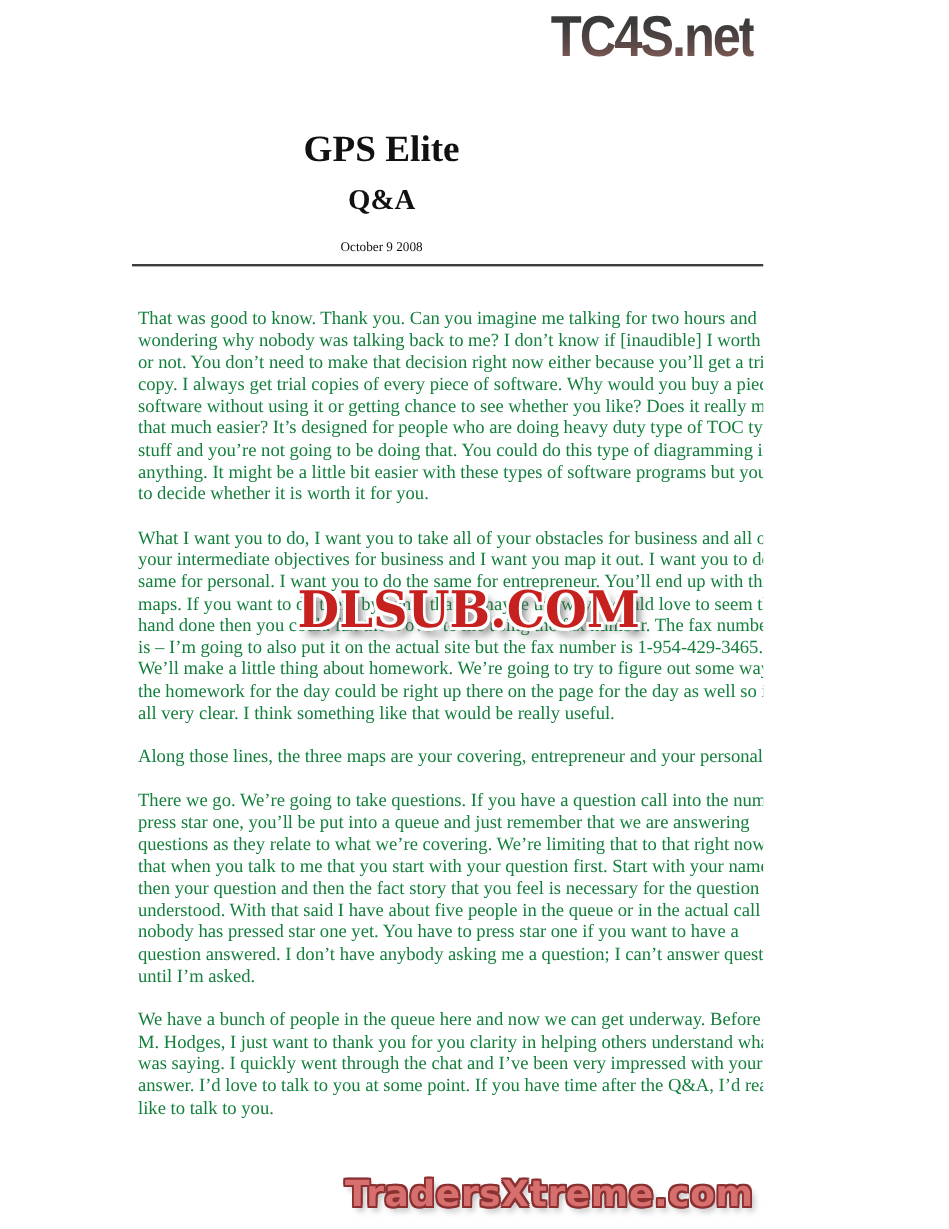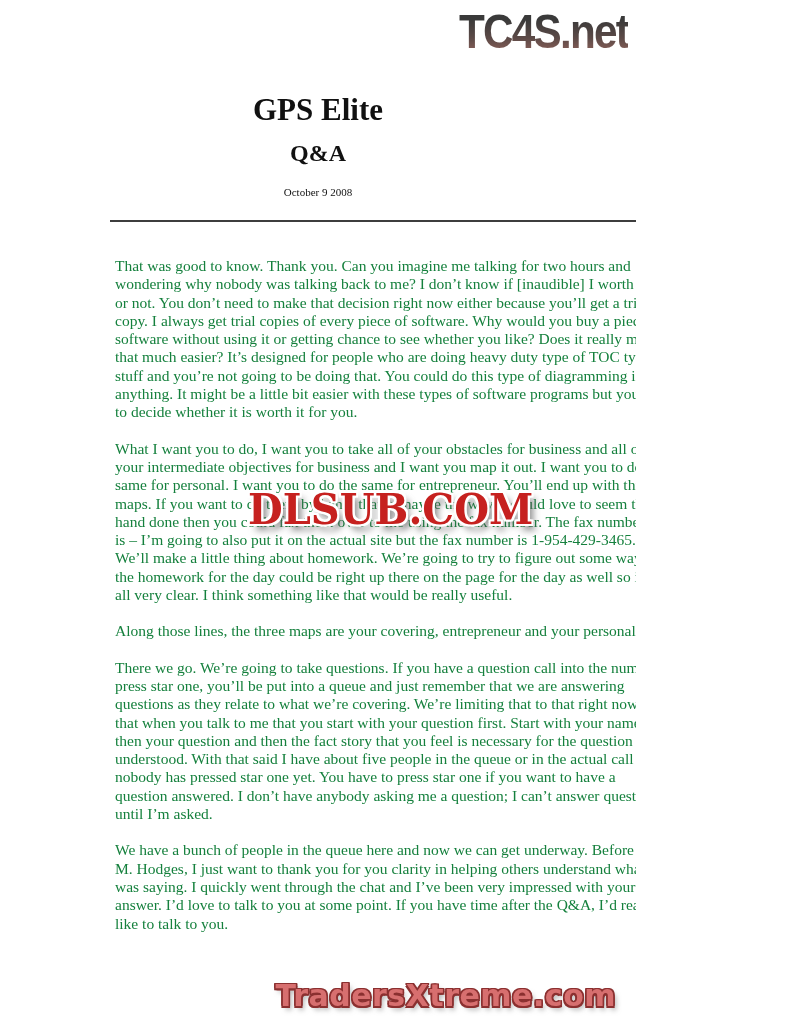--- a/index.html
+++ b/index.html
@@ -27,21 +27,21 @@
     background: linear-gradient(#3a3a3a 28%, #5c4a47 62%, #96655d 95%);
     -webkit-background-clip: text;
     background-clip: text;
     color: transparent;
     text-shadow: none;
   }
 
   
   .doc-header {
     position: absolute;
-    top: 94px;
+    top: 108px;
     left: 0;
     width: 100%;
     text-align: center;
     color: #111111;
   }
   .doc-title {
     font-size: 31px;
     font-weight: bold;
     line-height: 1;
   }
@@ -98,21 +98,21 @@
       -2px  2px 0 #ffffff,  2px  2px 0 #ffffff,
       -2px  0   0 #ffffff,  2px  0   0 #ffffff,
        0   -2px 0 #ffffff,  0    2px 0 #ffffff,
        5px  6px 7px rgba(90, 90, 90, 0.75);
     transform: scaleY(1.05);
   }
 
   
   .footer-brand {
     position: absolute;
-    right: 20px;
+    right: 8px;
     top: 981px;
     font-family: "DejaVu Sans", sans-serif;
     font-weight: bold;
     font-size: 30px;
     line-height: 1;
     letter-spacing: 0.5px;
     color: #d76f6f;
     text-shadow:
       -1.5px -1.5px 0 #8b3030,  1.5px -1.5px 0 #8b3030,
       -1.5px  1.5px 0 #8b3030,  1.5px  1.5px 0 #8b3030,

